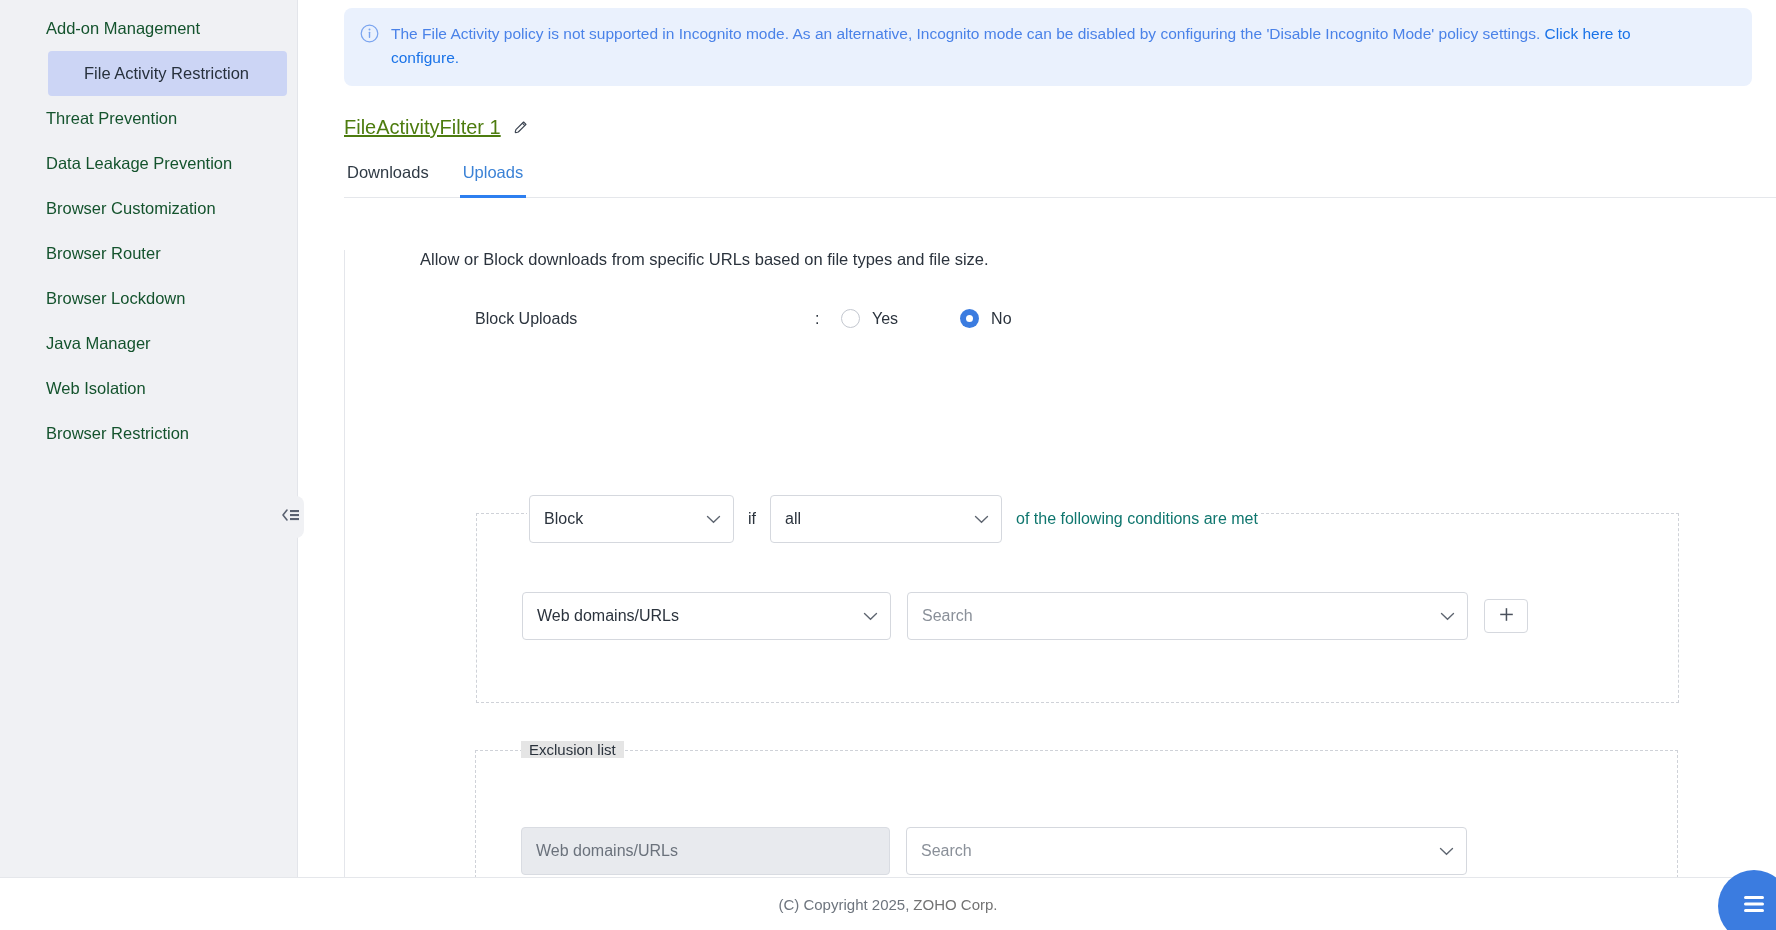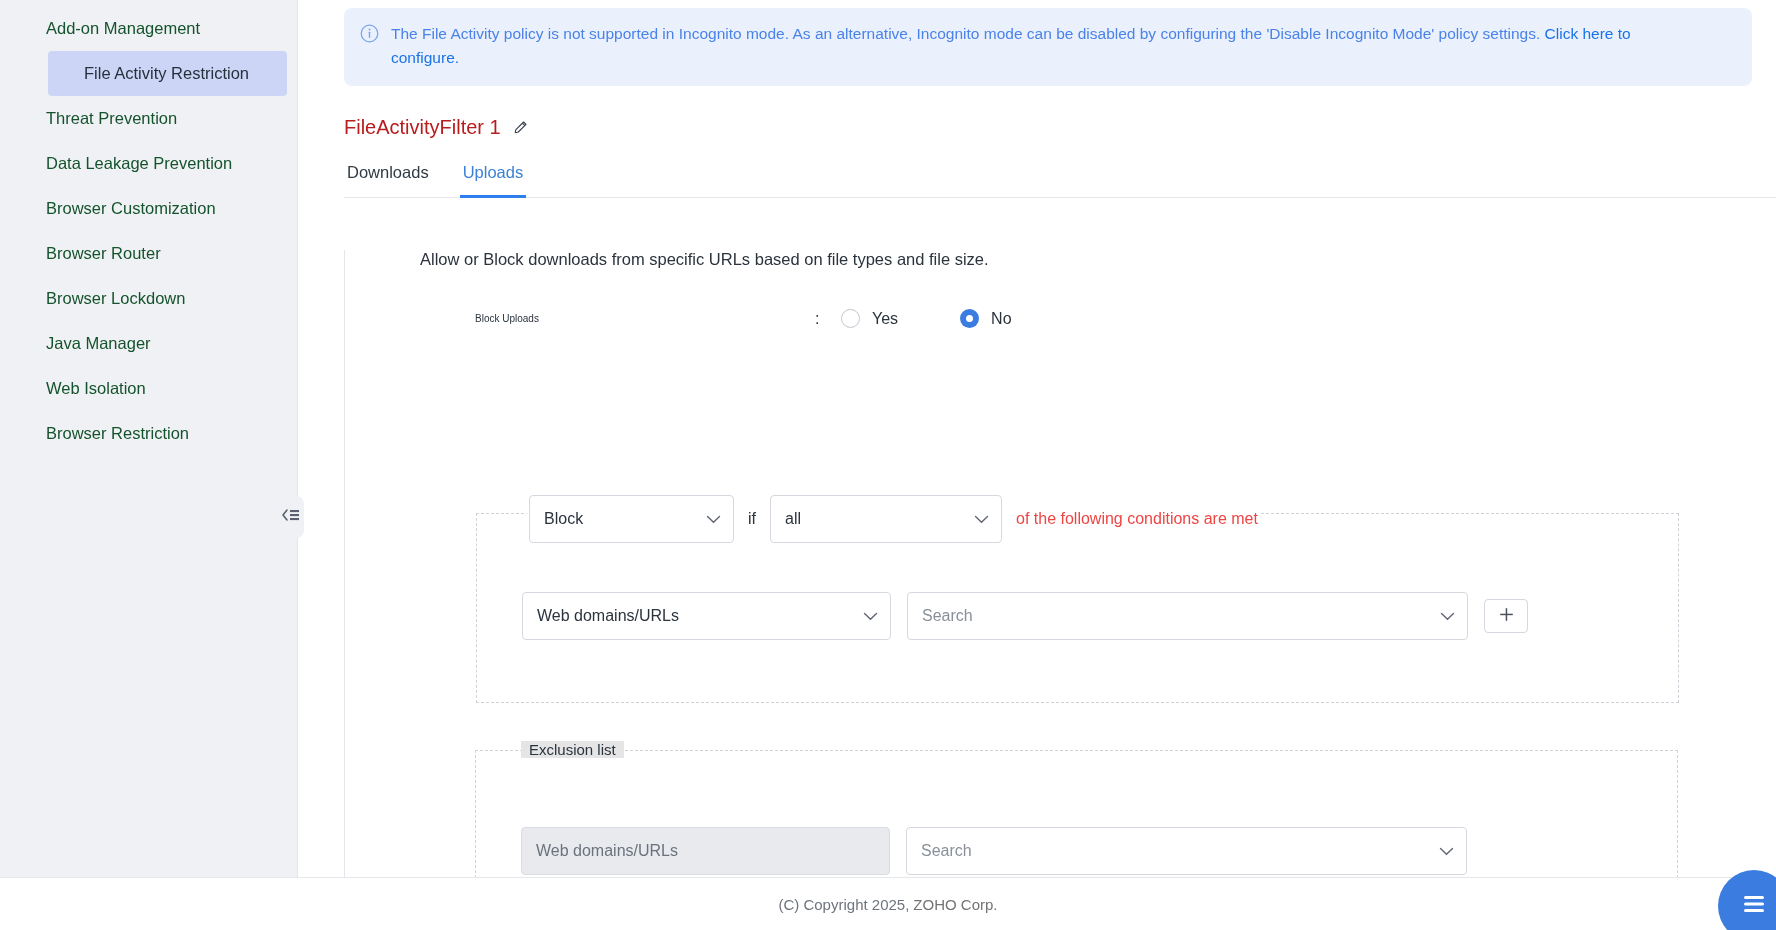--- a/index.html
+++ b/index.html
@@ -68,21 +68,21 @@
     line-height: 24px;
     color: #4a82e8;
     max-width: 1310px;
   }
   .banner-link { color: #1a73e8; cursor: pointer; }
 
   .page-title-row {
     margin: 30px 0 0 46px;
     display: flex; align-items: center; gap: 12px;
   }
-  .page-title { font-size: 20px; color: #b91c1c; }
+  .page-title { font-size: 20px; color: #4d7c0f; text-decoration: underline; }
   .edit-icon { cursor: pointer; display: flex; }
 
   .tabs {
     margin: 24px 0 0 46px;
     display: flex;
     gap: 28px;
     border-bottom: 1px solid #e5e7eb;
     width: 1712px;
   }
   .tab {
@@ -108,21 +108,21 @@
   .desc {
     margin: 52px 0 0 75px;
     font-size: 16.5px;
     color: #2b333d;
   }
 
   .block-row {
     margin: 40px 0 0 130px;
     display: flex; align-items: center;
   }
-  .block-label { font-size: 10px; color: #2b333d; width: 340px; }
+  .block-label { font-size: 16px; color: #2b333d; width: 340px; }
   .colon { font-size: 16px; color: #2b333d; width: 26px; }
   .radio-group { display: flex; align-items: center; gap: 62px; }
   .radio-opt { display: flex; align-items: center; gap: 12px; cursor: pointer; }
   .radio {
     width: 19px; height: 19px; border-radius: 50%;
     border: 1.5px solid #c3c7cf; background: #fff;
     flex: 0 0 auto;
   }
   .radio.checked {
     border: none;
@@ -167,21 +167,21 @@
     pointer-events: none;
   }
   .select.placeholder { color: #8a9099; }
   .select.disabled {
     background: #e8eaee;
     border-color: #d9dce2;
     color: #6b727c;
     cursor: default;
   }
   .if-word { font-size: 16px; color: #2b333d; }
-  .cond-suffix { font-size: 16px; color: #ef4444; }
+  .cond-suffix { font-size: 16px; color: #0f766e; }
 
   .cond-row {
     position: absolute;
     left: 177px; top: 342px;
     display: flex; align-items: center; gap: 16px;
   }
   .add-btn {
     width: 44px; height: 34px;
     border: 1px solid #d5d8de;
     border-radius: 4px;

